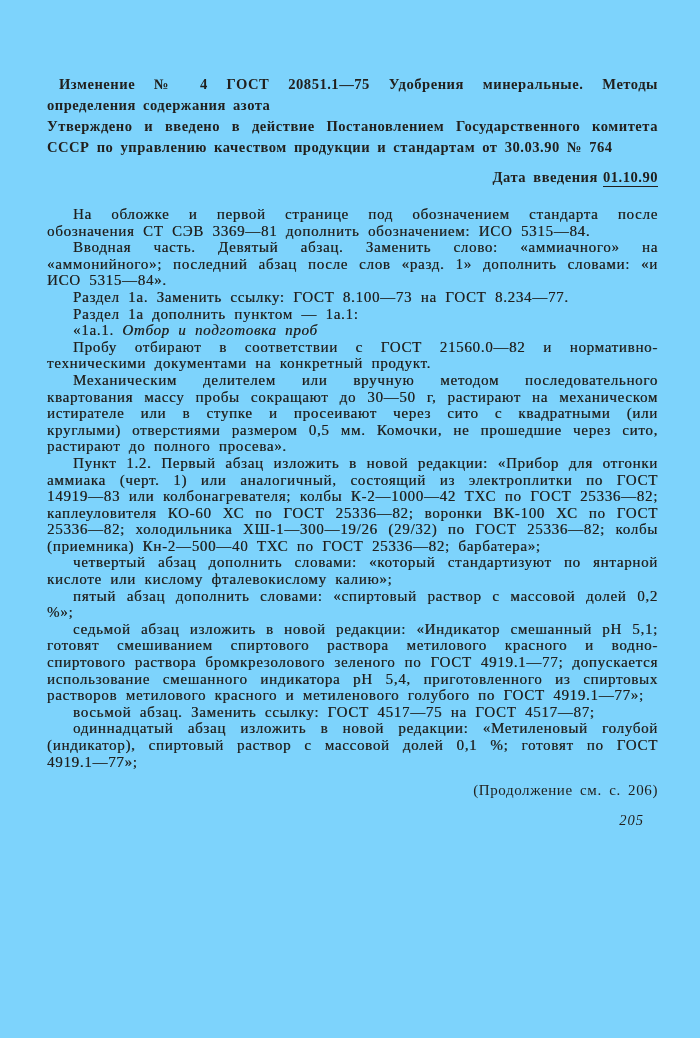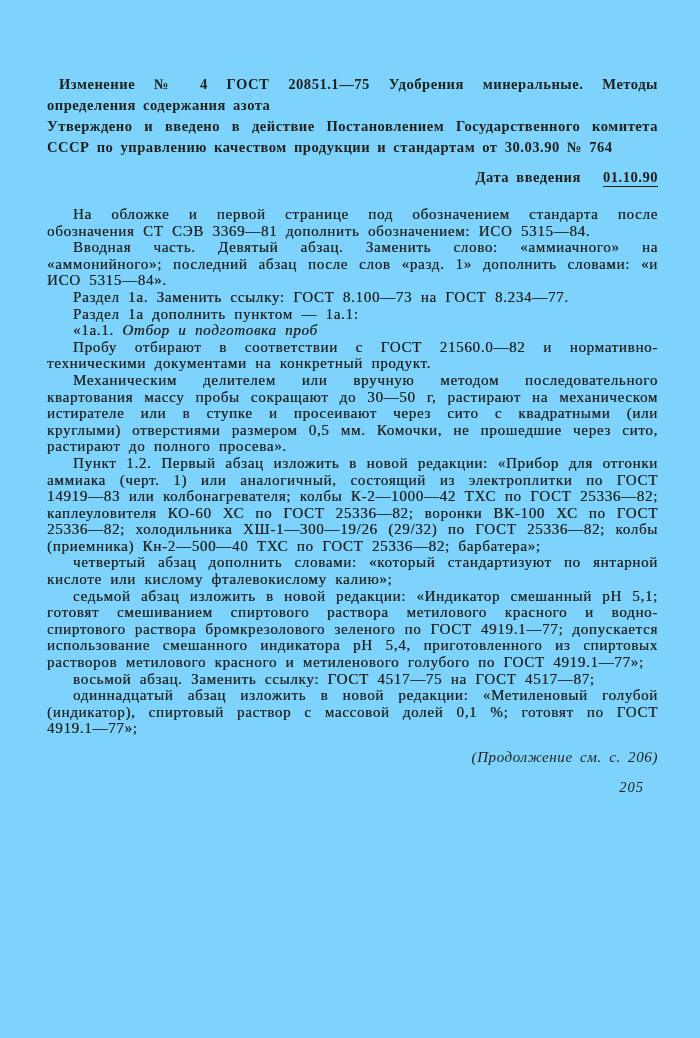--- a/index.html
+++ b/index.html
@@ -24,21 +24,21 @@
     letter-spacing: 0.5px;
     word-spacing: 3px;
   }
   .hdr.title { text-indent: 12px; }
   .hdr.approval { margin-top: 0; text-indent: 0; }
   .hdr.dateline {
     margin-top: 9px;
     text-align: right;
   }
   .date-underline {
-    margin-left: 22px;
+    margin-left: 5px;
     border-bottom: 1.5px solid #211f1c;
     padding-bottom: 1px;
   }
 
   
   .doc-body { margin-top: 18px; }
   .bp {
     font-size: 15px;
     line-height: 16.6px;
     text-align: justify;
@@ -47,21 +47,20 @@
     word-spacing: 4px;
     text-shadow: 0.35px 0 0 rgba(20,18,15,0.6);
     hyphens: none;
   }
   .it { font-style: italic; }
 
   
   .cont {
     margin-top: 12px;
     text-align: right;
-    font-style: italic;
     font-size: 15px;
     letter-spacing: 0.6px;
     word-spacing: 3px;
   }
   .pagenum {
     margin-top: 13px;
     text-align: right;
     padding-right: 14px;
     font-size: 14.5px;
     letter-spacing: 1px;
@@ -88,20 +87,21 @@
     <p class="bp">Вводная часть. Девятый абзац. Заменить слово: «аммиачного» на «аммонийного»; последний абзац после слов «разд. 1» дополнить словами: «и ИСО 5315—84».</p>
     <p class="bp">Раздел 1а. Заменить ссылку: ГОСТ 8.100—73 на ГОСТ 8.234—77.</p>
     <p class="bp">Раздел 1а дополнить пунктом — 1а.1:</p>
 
     <p class="bp clause"><span>«1а.1. </span><span class="it">Отбор и подготовка проб</span></p>
 
     <p class="bp">Пробу отбирают в соответствии с ГОСТ 21560.0—82 и нормативно-техническими документами на конкретный продукт.</p>
     <p class="bp">Механическим делителем или вручную методом последовательного квартования массу пробы сокращают до 30—50 г, растирают на механическом истирателе или в ступке и просеивают через сито с квадратными (или круглыми) отверстиями размером 0,5 мм. Комочки, не прошедшие через сито, растирают до полного просева».</p>
     <p class="bp">Пункт 1.2. Первый абзац изложить в новой редакции: «Прибор для отгонки аммиака (черт. 1) или аналогичный, состоящий из электроплитки по ГОСТ 14919—83 или колбонагревателя; колбы К-2—1000—42 ТХС по ГОСТ 25336—82; каплеуловителя КО-60 ХС по ГОСТ 25336—82; воронки ВК-100 ХС по ГОСТ 25336—82; холодильника ХШ-1—300—19/26 (29/32) по ГОСТ 25336—82; колбы (приемника) Кн-2—500—40 ТХС по ГОСТ 25336—82; барбатера»;</p>
     <p class="bp">четвертый абзац дополнить словами: «который стандартизуют по янтарной кислоте или кислому фталевокислому калию»;</p>
+    <p class="bp">пятый абзац дополнить словами: «спиртовый раствор с массовой долей 0,2 %»;</p>
     <p class="bp">седьмой абзац изложить в новой редакции: «Индикатор смешанный рН 5,1; готовят смешиванием спиртового раствора метилового красного и водно-спиртового раствора бромкрезолового зеленого по ГОСТ 4919.1—77; допускается использование смешанного индикатора рН 5,4, приготовленного из спиртовых растворов метилового красного и метиленового голубого по ГОСТ 4919.1—77»;</p>
     <p class="bp">восьмой абзац. Заменить ссылку: ГОСТ 4517—75 на ГОСТ 4517—87;</p>
     <p class="bp">одиннадцатый абзац изложить в новой редакции: «Метиленовый голубой (индикатор), спиртовый раствор с массовой  долей 0,1 %; готовят по ГОСТ 4919.1—77»;</p>
   </main>
 
   <p class="cont">(Продолжение см. с. 206)</p>
 
   <p class="pagenum">205</p>
 
 </div>

